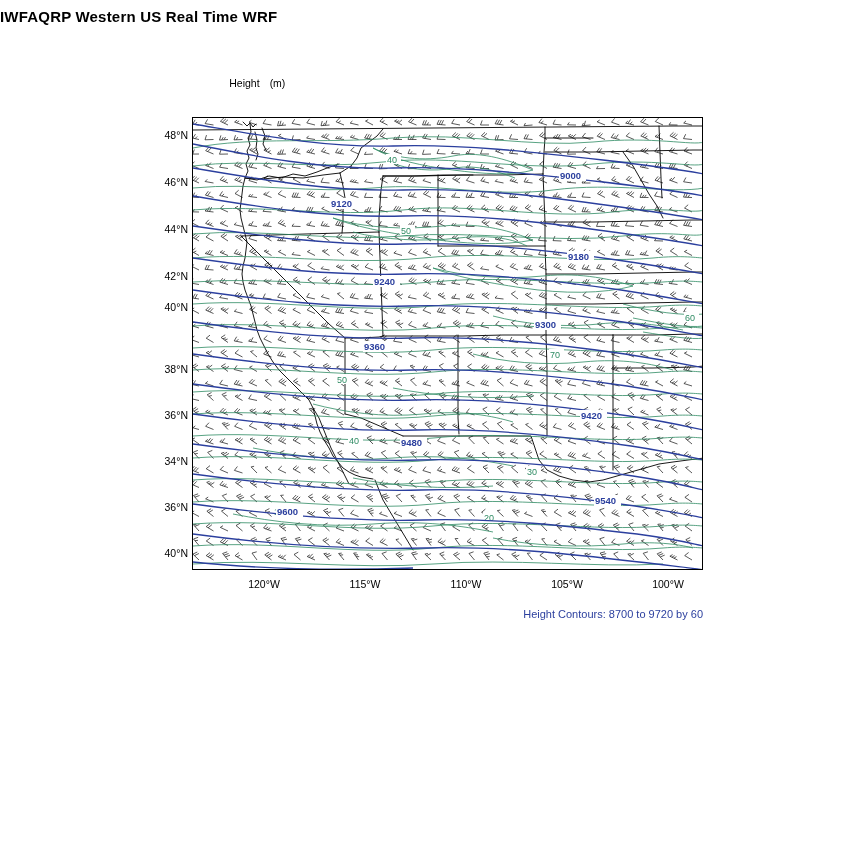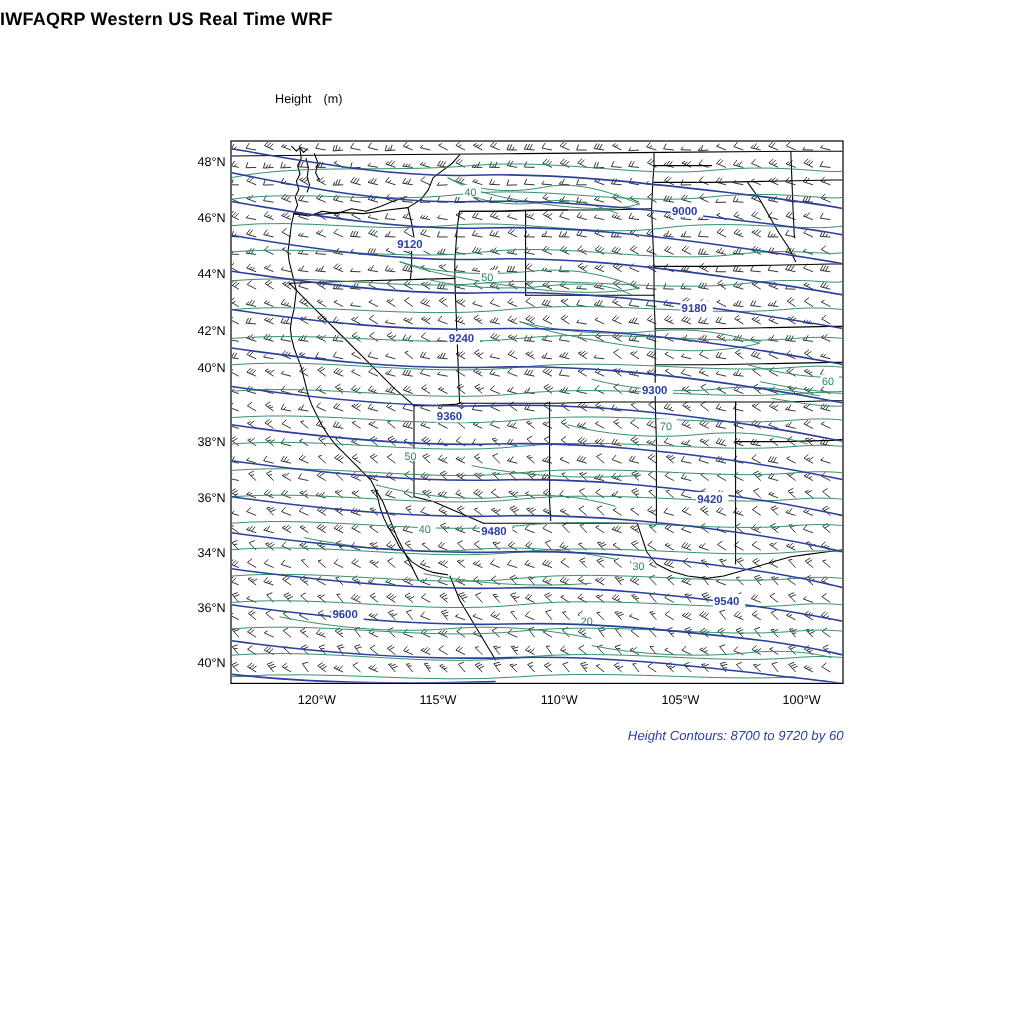--- a/index.html
+++ b/index.html
@@ -103,21 +103,20 @@
   }
   .legend-height {
     position: absolute;
     left: 0;
     top: 608px;
     width: 703px;
     text-align: right;
     font-size: 11px;
     color: #2b3f9e;
     font-weight: normal;
-    font-style: italic;
   }
   .legend-wind {
     position: absolute;
     left: 0;
     top: 631px;
     width: 703px;
     text-align: right;
     font-size: 11px;
     color: #2e8b63;
   }

